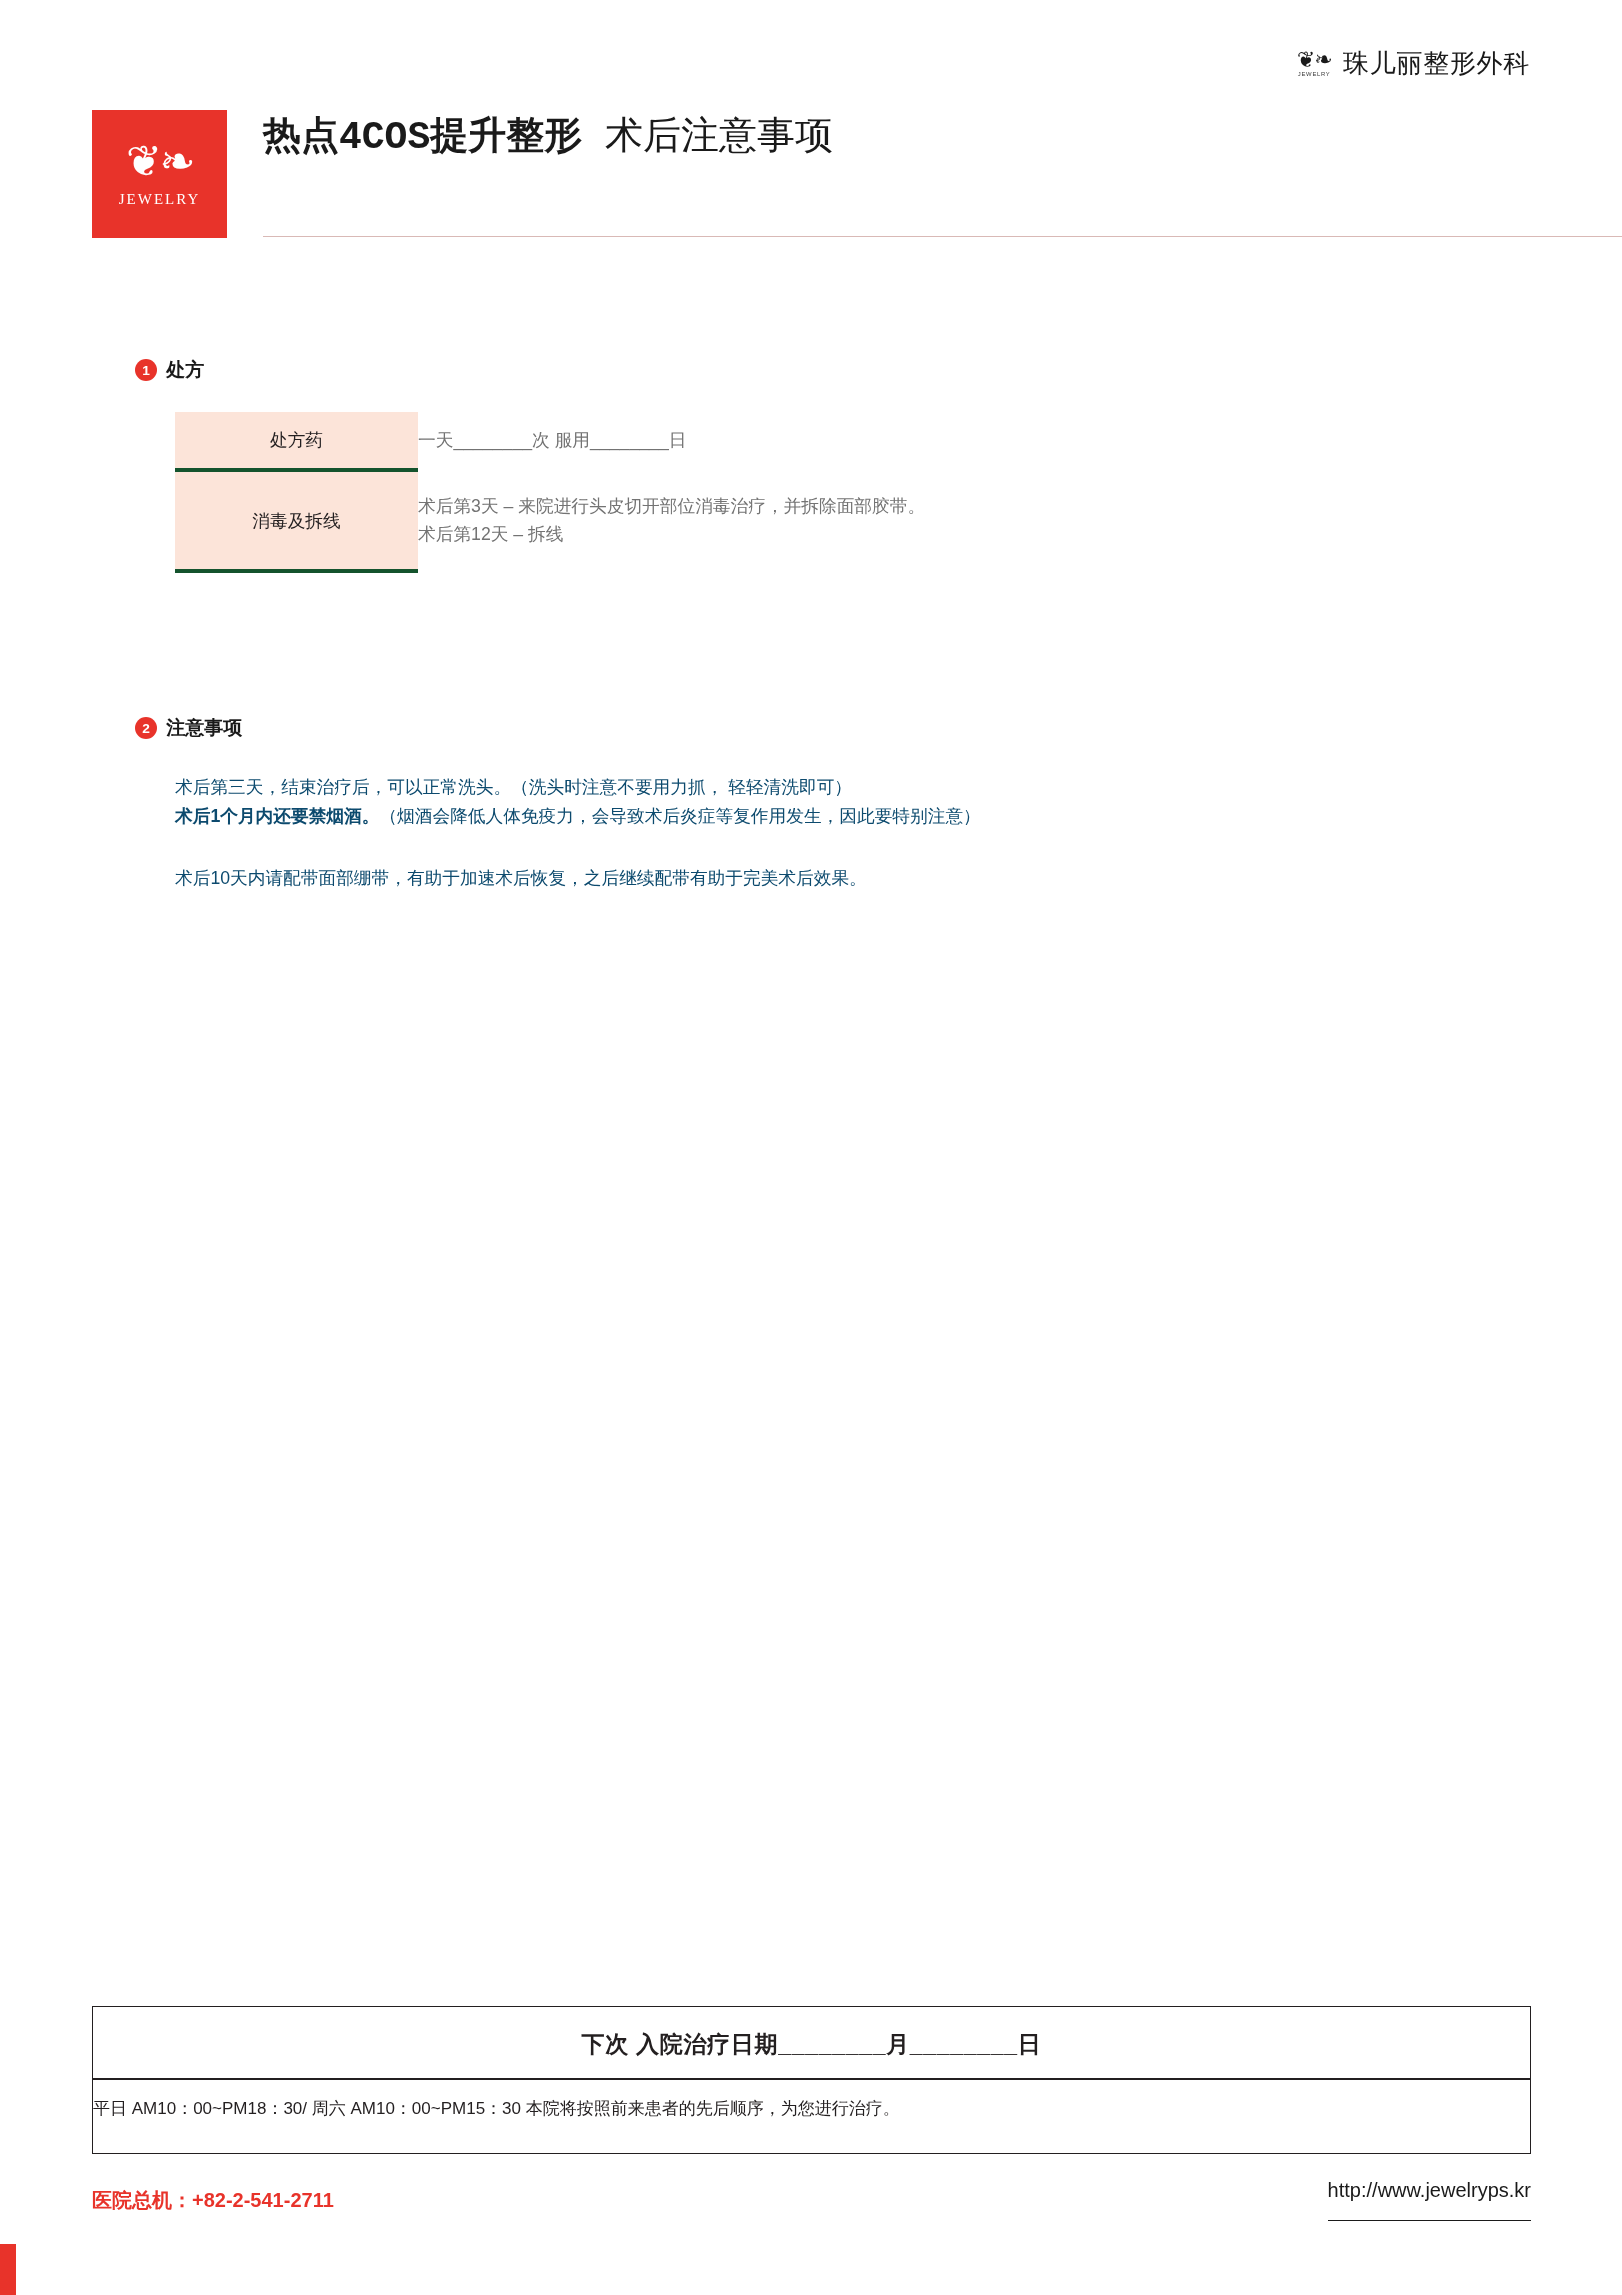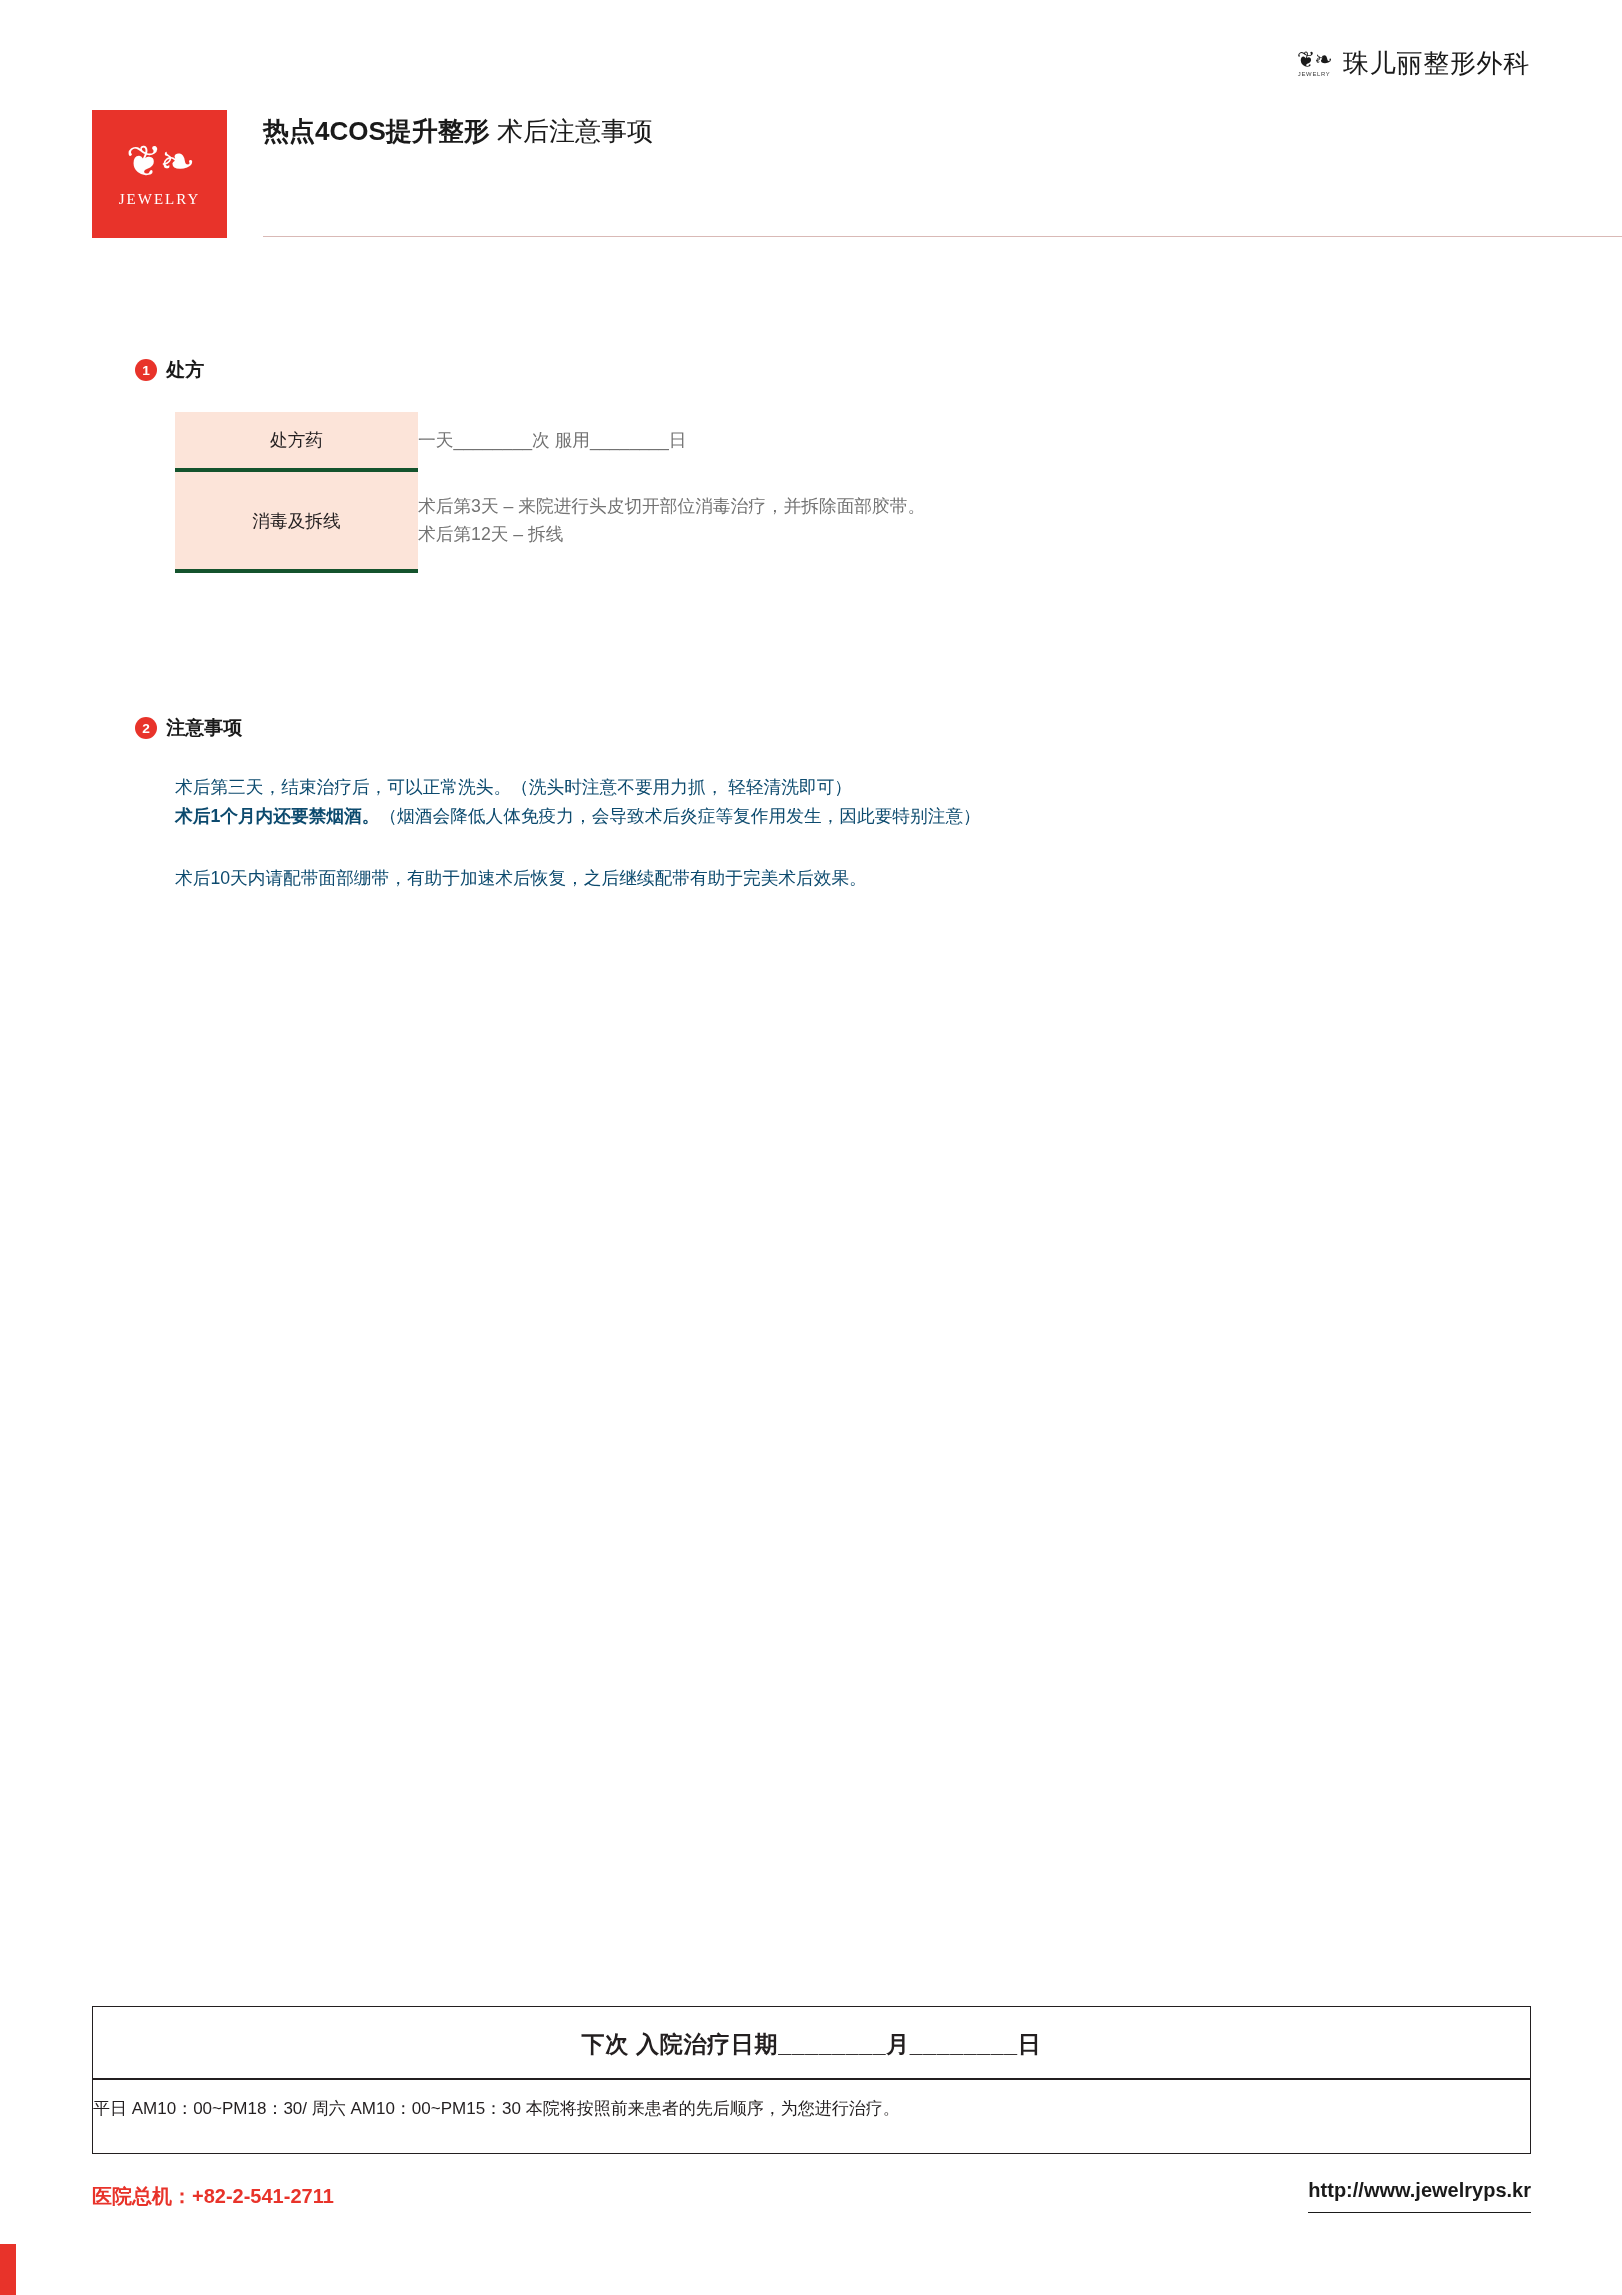--- a/index.html
+++ b/index.html
@@ -88,24 +88,25 @@
     margin-top: 7.9px;
     font-family: "Liberation Serif", "DejaVu Serif", serif;
   }
   .title-wrap {
     position: absolute;
     left: 171px;
     top: 6.5px;
     width: 1267px;
   }
   .doc-title {
-    font-size: 26px;
+    font-size: 38px;
     line-height: 1.1;
     color: #1a1a1a;
     white-space: nowrap;
+    font-family: Liberation Mono, monospace;
   }
   .doc-title .t-strong { font-weight: bold; }
   .doc-title .t-light { font-weight: normal; }
   .header-rule {
     position: absolute;
     left: 171px;
     top: 126px;
     width: 1359px;
     height: 1.3px;
     background: #d9b9b6;
@@ -223,25 +224,25 @@
     justify-content: space-between;
   }
   .tel {
     font-size: 20px;
     font-weight: bold;
     color: #e8332a;
   }
   .tel .tel-num { color: #e8332a; }
   .site {
     font-size: 20px;
-    font-weight: bold;
+    font-weight: normal;
     color: #1a1a1a;
     text-decoration: none;
     border-bottom: 1.3px solid #1a1a1a;
-    padding-bottom: 10px;
+    padding-bottom: 18px;
   }
   .redline {
     position: absolute;
     left: 0;
     top: 2244px;
     width: 15.7px;
     height: 51px;
     background: #e8332a;
   }
 </style>

